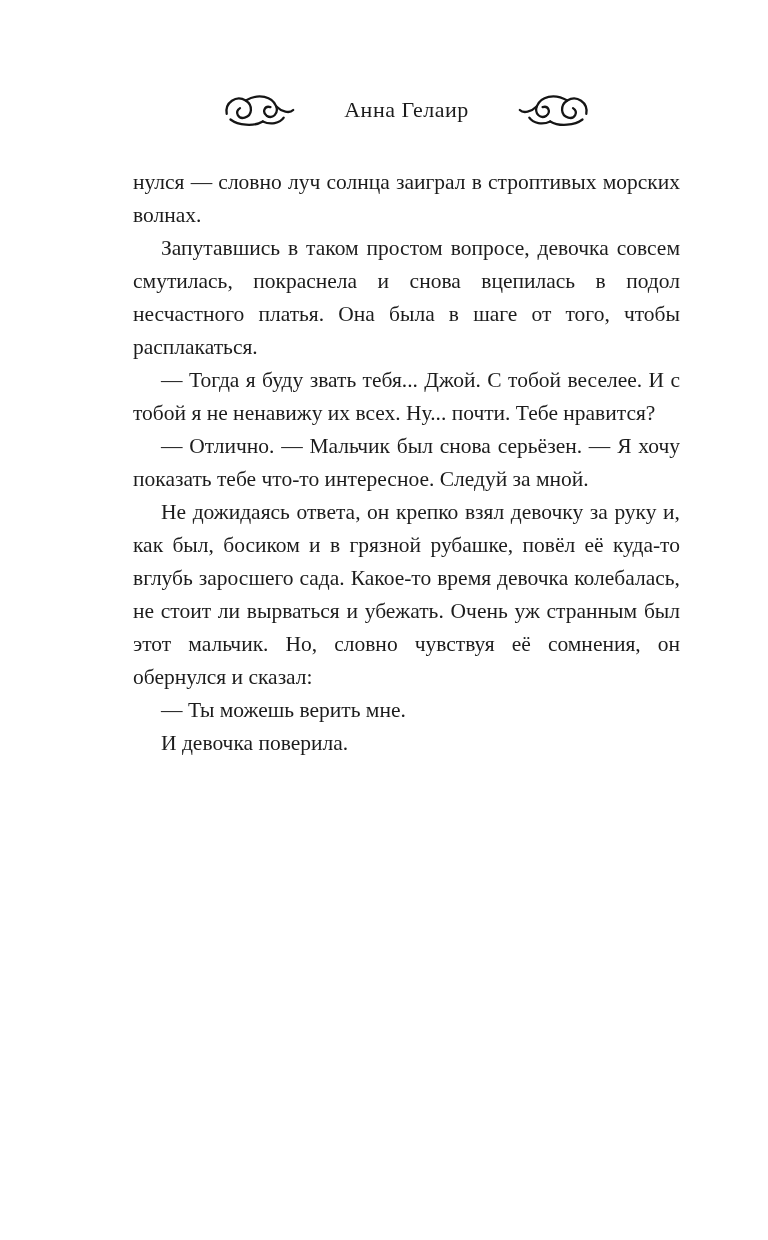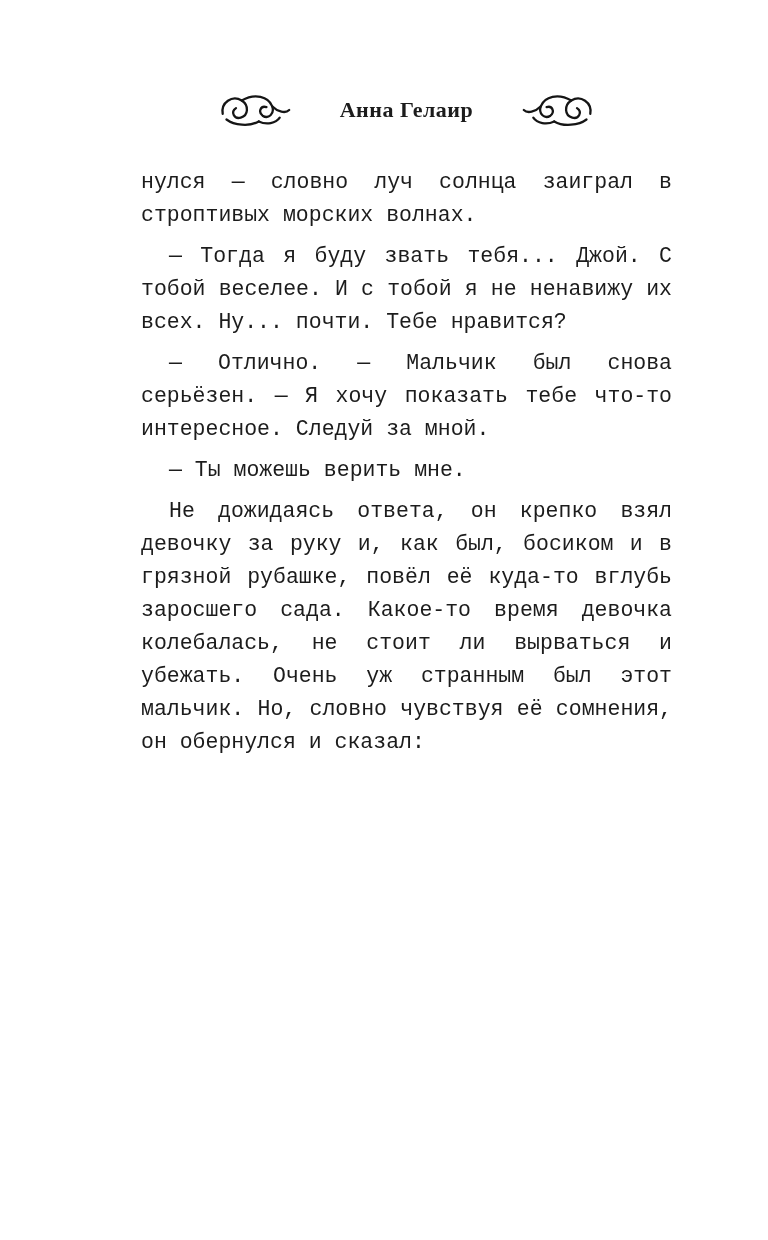--- a/index.html
+++ b/index.html
@@ -22,42 +22,41 @@
   }
   .page-header {
     display: flex;
     align-items: center;
     justify-content: center;
     gap: 30px;
     margin-bottom: 26px;
   }
   .author-name {
     font-size: 22px;
-    font-weight: bold;
+    font-weight: normal;
     margin: 17px;
     letter-spacing: 0.5px;
     white-space: nowrap;
   }
   .ornament {
     display: inline-block;
     line-height: 0;
   }
   .ornament.flip svg {
     transform: scaleX(-1);
   }
   .body-text {
     font-size: 21.5px;
     line-height: 33px;
     text-align: justify;
     hyphens: auto;
     -webkit-hyphens: auto;
   }
   .body-text p.para {
-    margin: 8px;
-    font-family: Liberation Mono, monospace;
+    margin: 0;
   }
   .body-text p.para.indent {
     text-indent: 28px;
   }
 </style>
 </head>
 <body>
 
 <div class="page">
 
@@ -82,19 +81,21 @@
           <path d="M58 18 C64 24 72 26 76 22"></path>
           <path d="M10 32 C18 38 34 40 44 34"></path>
           <path d="M44 34 C52 38 62 36 66 30"></path>
         </g>
       </svg>
     </span>
   </header>
 
   <main class="body-text">
       <p class="para">нулся — словно луч солнца заиграл в строптивых морских волнах.</p>
+      <p class="para indent">Запутавшись в таком простом вопросе, девочка совсем смутилась, покраснела и снова вцепилась в подол несчастного платья. Она была в шаге от того, чтобы расплакаться.</p>
       <p class="para indent">— Тогда я буду звать тебя... Джой. С тобой веселее. И с тобой я не ненавижу их всех. Ну... почти. Тебе нравится?</p>
       <p class="para indent">— Отлично. — Мальчик был снова серьёзен. — Я хочу показать тебе что-то интересное. Следуй за мной.</p>
+      <p class="para indent">Не дожидаясь ответа, он крепко взял девочку за руку и, как был, босиком и в грязной рубашке, повёл её куда-то вглубь заросшего сада. Какое-то время девочка колебалась, не стоит ли вырваться и убежать. Очень уж странным был этот мальчик. Но, словно чувствуя её сомнения, он обернулся и сказал:</p>
       <p class="para indent">— Ты можешь верить мне.</p>
-      <p class="para indent">Не дожидаясь ответа, он крепко взял девочку за руку и, как был, босиком и в грязной рубашке, повёл её куда-то вглубь заросшего сада. Какое-то время девочка колебалась, не стоит ли вырваться и убежать. Очень уж странным был этот мальчик. Но, словно чувствуя её сомнения, он обернулся и сказал:</p>
+      <p class="para indent">И девочка поверила.</p>
     </main>
 
 </div>
 
 </body></html>

